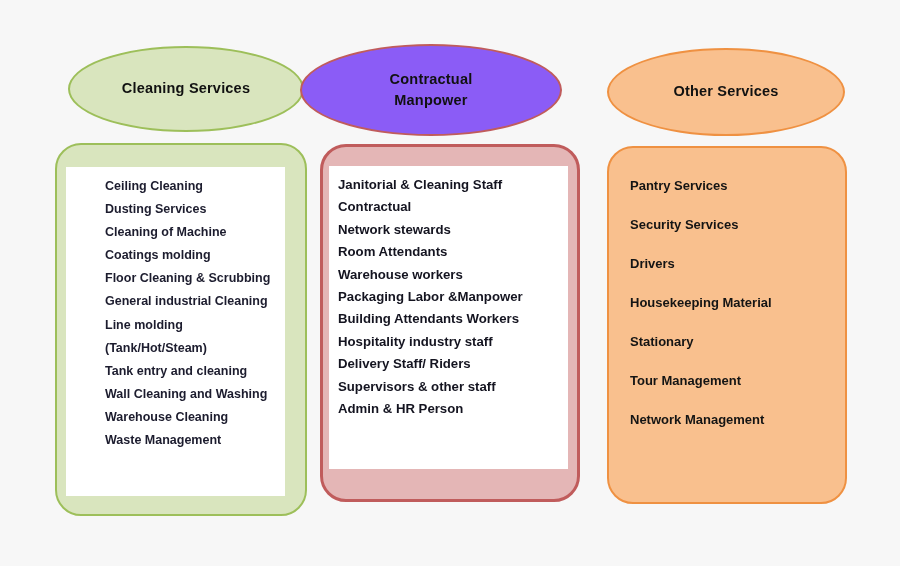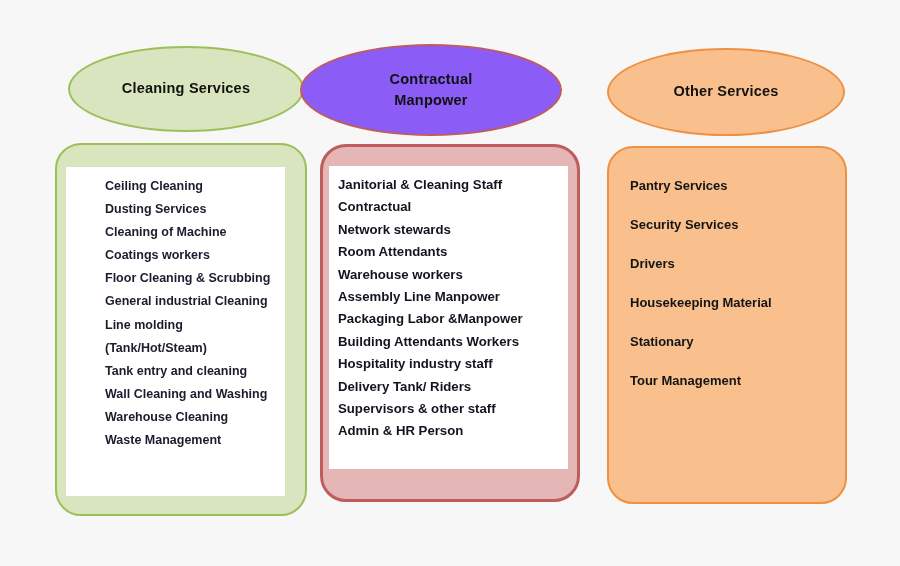--- a/index.html
+++ b/index.html
@@ -155,21 +155,21 @@
 
   <div class="ellipse" id="ellipse-cleaning">
     <div class="etitle">Cleaning Services</div>
   </div>
 
   <div class="whitebox" id="list-cleaning-box">
     <ul class="svc-list" id="list-cleaning">
       <li>Ceiling Cleaning</li>
       <li>Dusting Services</li>
       <li>Cleaning of Machine</li>
-      <li>Coatings workers</li>
+      <li>Coatings molding</li>
       <li>Floor Cleaning &amp; Scrubbing</li>
       <li>General industrial Cleaning</li>
       <li>Line molding</li>
       <li>(Tank/Hot/Steam)</li>
       <li>Tank entry and cleaning</li>
       <li>Wall Cleaning and Washing</li>
       <li>Warehouse Cleaning</li>
       <li>Waste Management</li>
     </ul>
   </div>
@@ -183,40 +183,40 @@
     </div>
   </div>
 
   <div class="whitebox" id="list-contractual-box">
     <ul class="svc-list" id="list-contractual">
       <li>Janitorial &amp; Cleaning Staff</li>
       <li>Contractual</li>
       <li>Network stewards</li>
       <li>Room Attendants</li>
       <li>Warehouse workers</li>
-      <li>Assembly Line Manpower</li>
       <li>Packaging Labor &amp;Manpower</li>
       <li>Building Attendants Workers</li>
       <li>Hospitality industry staff</li>
-      <li>Delivery Tank/ Riders</li>
+      <li>Delivery Staff/ Riders</li>
       <li>Supervisors &amp; other staff</li>
       <li>Admin &amp; HR Person</li>
     </ul>
   </div>
 
   <div class="panel" id="panel-other"></div>
 
   <div class="ellipse" id="ellipse-other">
     <div class="etitle">Other Services</div>
   </div>
 
   <div id="list-other-wrap">
     <ul class="svc-list" id="list-other">
       <li>Pantry Services</li>
       <li>Security Services</li>
       <li>Drivers</li>
       <li>Housekeeping Material</li>
       <li>Stationary</li>
       <li>Tour Management</li>
+      <li>Network Management</li>
     </ul>
   </div>
 
 </div>
 
 </body></html>

